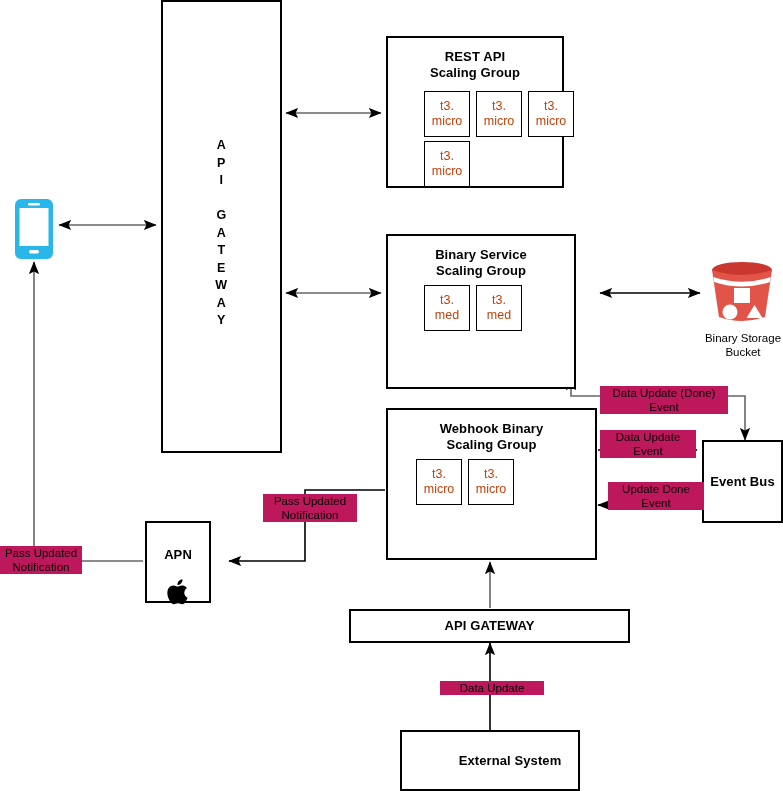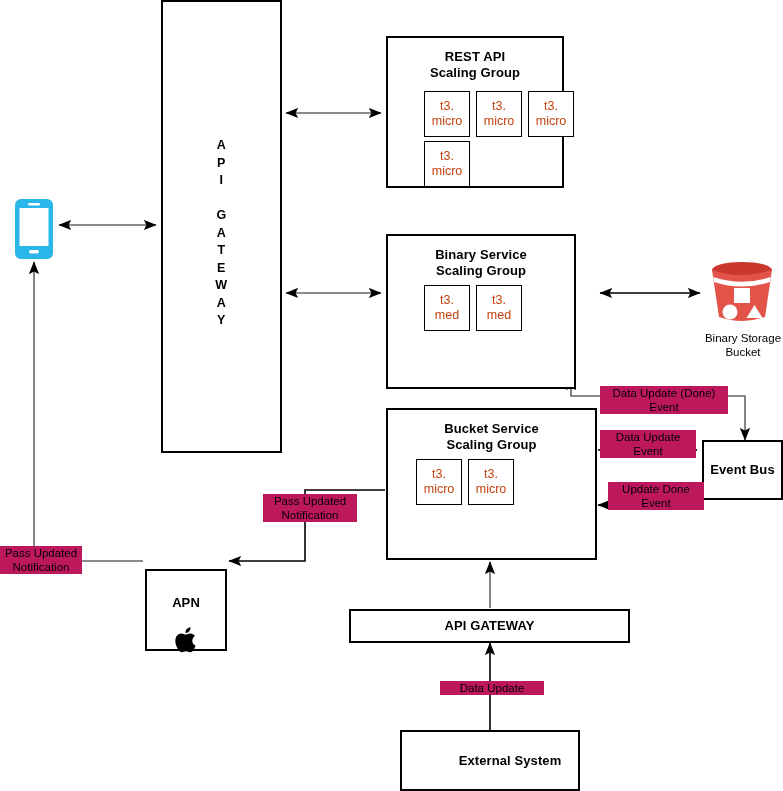--- a/index.html
+++ b/index.html
@@ -206,46 +206,46 @@
   <div class="node" id="binary-service-group" style="left:386px; top:220px; width:190px; height:155px;margin-top:14px;">
     <div class="node-title group-title">Binary Service
 Scaling Group</div>
     <div class="inst" style="left:36px; top:49px; width:46px; height:46px;">t3.
 med</div>
     <div class="inst" style="left:88px; top:49px; width:46px; height:46px;">t3.
 med</div>
   </div>
 
   <div class="node" id="webhook-service-group" style="left:386px; top:408px; width:211px; height:152px;">
-    <div class="node-title group-title">Bucket Service
+    <div class="node-title group-title">Webhook Binary
 Scaling Group</div>
     <div class="inst" style="left:28px; top:49px; width:46px; height:46px;">t3.
 micro</div>
     <div class="inst" style="left:80px; top:49px; width:46px; height:46px;">t3.
 micro</div>
   </div>
 
   <div id="bucket-icon">
     <svg viewBox="0 0 72 62" width="72" height="62">
       <ellipse cx="36" cy="9" rx="30" ry="8" fill="#C9372E"></ellipse>
       <path d="M6,9 L13,56 Q36,64 59,56 L66,9 Q36,19 6,9 Z" fill="#E2534A"></path>
       <path d="M7.2,16 Q36,25.5 64.8,16 L64,21 Q36,30 8,21 Z" fill="#ffffff"></path>
       <rect x="28" y="27" width="16" height="15" fill="#ffffff"></rect>
       <circle cx="24" cy="51" r="7.5" fill="#ffffff"></circle>
       <path d="M48.5,44 L56.5,57 L40.5,57 Z" fill="#ffffff"></path>
     </svg>
   </div>
   <div id="bucket-label">Binary Storage
 Bucket</div>
 
-  <div class="node" id="event-bus" style="left:702px; top:440px; width:81px; height:60px;">
+  <div class="node" id="event-bus" style="left:702px; top:440px; width:81px; height:83px;">
     <div class="node-title centered-label" style="left:0; top:0; right:0; bottom:0;">Event Bus</div>
   </div>
 
-  <div class="node" id="apn" style="left:145px; top:521px; width:82px; height:82px;margin-top:48px;">
+  <div class="node" id="apn" style="left:145px; top:521px; width:66px; height:82px;">
     <div class="node-title" style="position:absolute; left:0; right:0; top:24px;">APN</div>
     <div class="apple-logo">
       <svg viewBox="0 0 26 30" width="26" height="30">
         <path d="M19.3,16.1c0-3.4,2.6-5,2.7-5.1c-1.5-2.2-3.8-2.5-4.6-2.5c-2-0.2-3.8,1.1-4.8,1.1
                  c-1,0-2.5-1.1-4.1-1.1c-2.1,0-4.1,1.2-5.1,3.1c-2.2,3.8-0.6,9.5,1.6,12.6c1.1,1.5,2.3,3.2,3.9,3.1
                  c1.6-0.1,2.2-1,4.1-1c1.9,0,2.4,1,4.1,1c1.7,0,2.8-1.5,3.8-3.1c1.2-1.8,1.7-3.5,1.7-3.6
                  C22.6,20.7,19.3,19.4,19.3,16.1z" fill="#000000"></path>
         <path d="M16.2,6.2c0.9-1.1,1.5-2.5,1.3-4c-1.3,0.1-2.8,0.9-3.7,1.9c-0.8,0.9-1.5,2.4-1.3,3.8
                  C14,8.1,15.4,7.2,16.2,6.2z" fill="#000000"></path>
       </svg>

